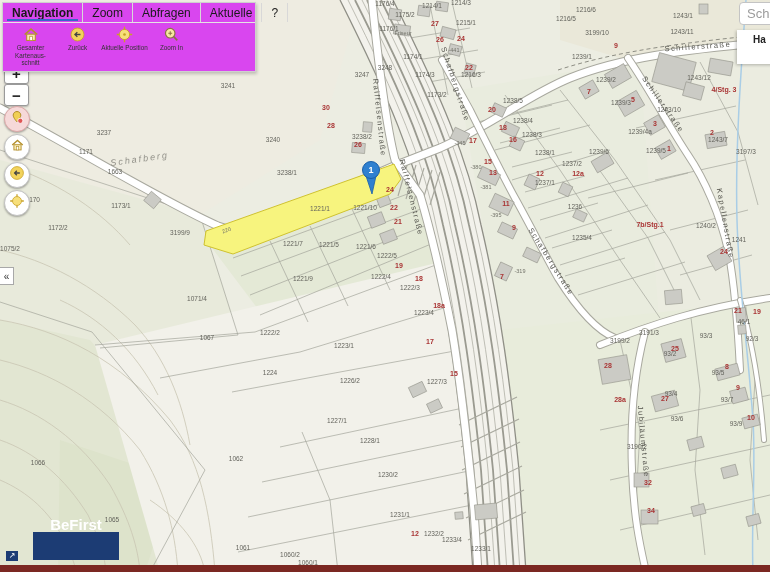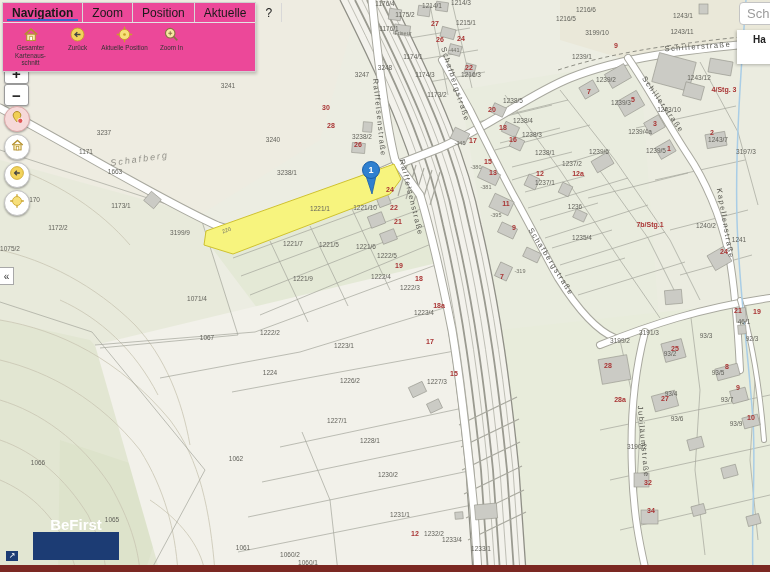--- a/index.html
+++ b/index.html
@@ -3,21 +3,21 @@
 <meta charset="utf-8">
 <style>
   html,body{margin:0;padding:0;background:#fff;font-family:"Liberation Sans",sans-serif;}
   .stage{position:relative;width:770px;height:572px;overflow:hidden;background:#ecede2;}
   svg text{font-family:"Liberation Sans",sans-serif;}
   .lb-p{font-size:6.5px;fill:#63635c;text-anchor:middle;}
   .lb-t{font-size:5.5px;fill:#73736a;text-anchor:middle;}
   .lb-h{font-size:7px;font-weight:bold;fill:#a93434;text-anchor:middle;}
   .lb-s{font-size:7.5px;fill:#55554e;letter-spacing:1.5px;text-anchor:middle;}
   .lb-a{font-size:9px;font-style:italic;fill:#93928а;fill:#93928a;letter-spacing:2px;text-anchor:middle;}
-  .menu-panel{position:absolute;left:2px;top:2px;width:252px;background:#ec4899;border:1px solid #cfcfcf;box-shadow:1px 2px 3px rgba(0,0,0,.2);z-index:30;}
+  .menu-panel{position:absolute;left:2px;top:2px;width:252px;background:#d946ef;border:1px solid #cfcfcf;box-shadow:1px 2px 3px rgba(0,0,0,.2);z-index:30;}
   .menu-tabs{display:flex;align-items:stretch;height:19px;border-bottom:1px solid #e4e4e4;}
   .menu-tab{display:flex;align-items:center;padding:0 9px;font-size:12px;color:#1a1a1a;border-right:1px solid #d8d8d8;cursor:default;position:relative;}
   .menu-tab.active{font-weight:bold;}
   .menu-tab.active:after{content:"";position:absolute;left:4px;right:4px;bottom:1px;height:2px;background:#3a66c8;}
   .tool-row{display:flex;padding:3px 2px 4px 4px;}
   .tool{width:47px;display:flex;flex-direction:column;align-items:center;}
   .tool .ticon{height:17px;display:flex;align-items:center;justify-content:center;}
   .tool .tlabel{font-size:6.3px;line-height:1.2;color:#333;text-align:center;margin-top:1px;}
   .mapbtn{position:absolute;left:4px;width:23px;height:20px;background:#fff;border:1px solid #9a9a9a;border-radius:3px;font-size:15px;font-weight:bold;color:#222;display:flex;align-items:center;justify-content:center;z-index:25;box-shadow:0 1px 2px rgba(0,0,0,.25);cursor:pointer;}
   .circlebtn{position:absolute;left:4px;width:24px;height:24px;border-radius:50%;background:#fff;border:1px solid #c2c2c2;display:flex;align-items:center;justify-content:center;z-index:25;box-shadow:0 1px 2px rgba(0,0,0,.3);cursor:pointer;}
@@ -363,21 +363,21 @@
       <text x="140" y="162" class="lb-a" transform="rotate(-8 140 162)">Schafberg</text>
       <polygon points="366,176 376,176 372,194" fill="#2f80d0" stroke="#1b5fa8" stroke-width="0.8"></polygon>
       <circle cx="371" cy="170" r="8.5" fill="#2f80d0" stroke="#1b5fa8" stroke-width="1"></circle>
       <text x="371" y="173.2" text-anchor="middle" fill="#fff" style="font-size:9px;font-weight:bold">1</text>
     </svg>
 
   <div class="menu-panel">
     <div class="menu-tabs">
       <div class="menu-tab active">Navigation</div>
       <div class="menu-tab">Zoom</div>
-      <div class="menu-tab">Position</div>
+      <div class="menu-tab">Abfragen</div>
       <div class="menu-tab">Aktuelle</div>
       <div class="menu-tab">?</div>
     </div>
     <div class="tool-row">
       <div class="tool">
         <span class="ticon">
           <svg width="18" height="17" viewBox="0 0 20 18">
               <path d="M3,9 L10,3 L17,9" fill="none" stroke="#b4902c" stroke-width="1.8"></path>
               <rect x="5.2" y="8.6" width="9.6" height="7" fill="#f7e9b0" stroke="#b4902c" stroke-width="1.2"></rect>
               <rect x="8.6" y="11" width="3" height="4.6" fill="#fff" stroke="#b4902c" stroke-width="0.8"></rect>

